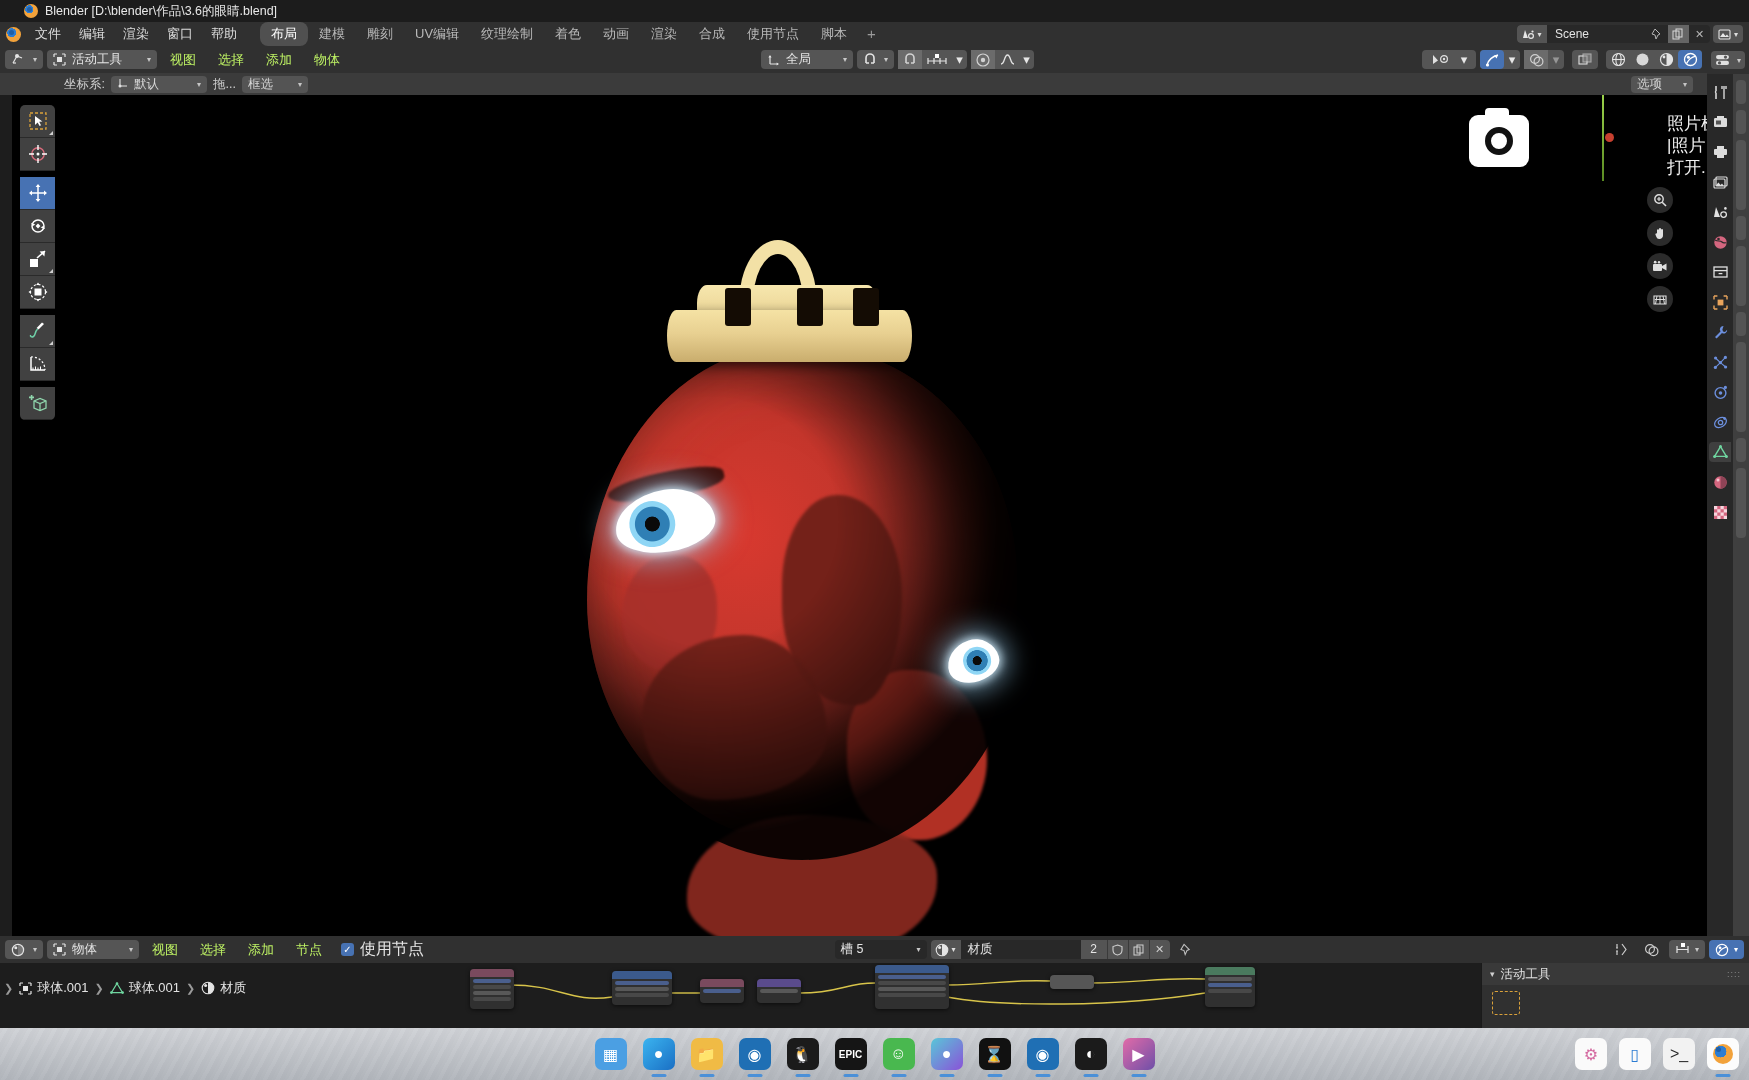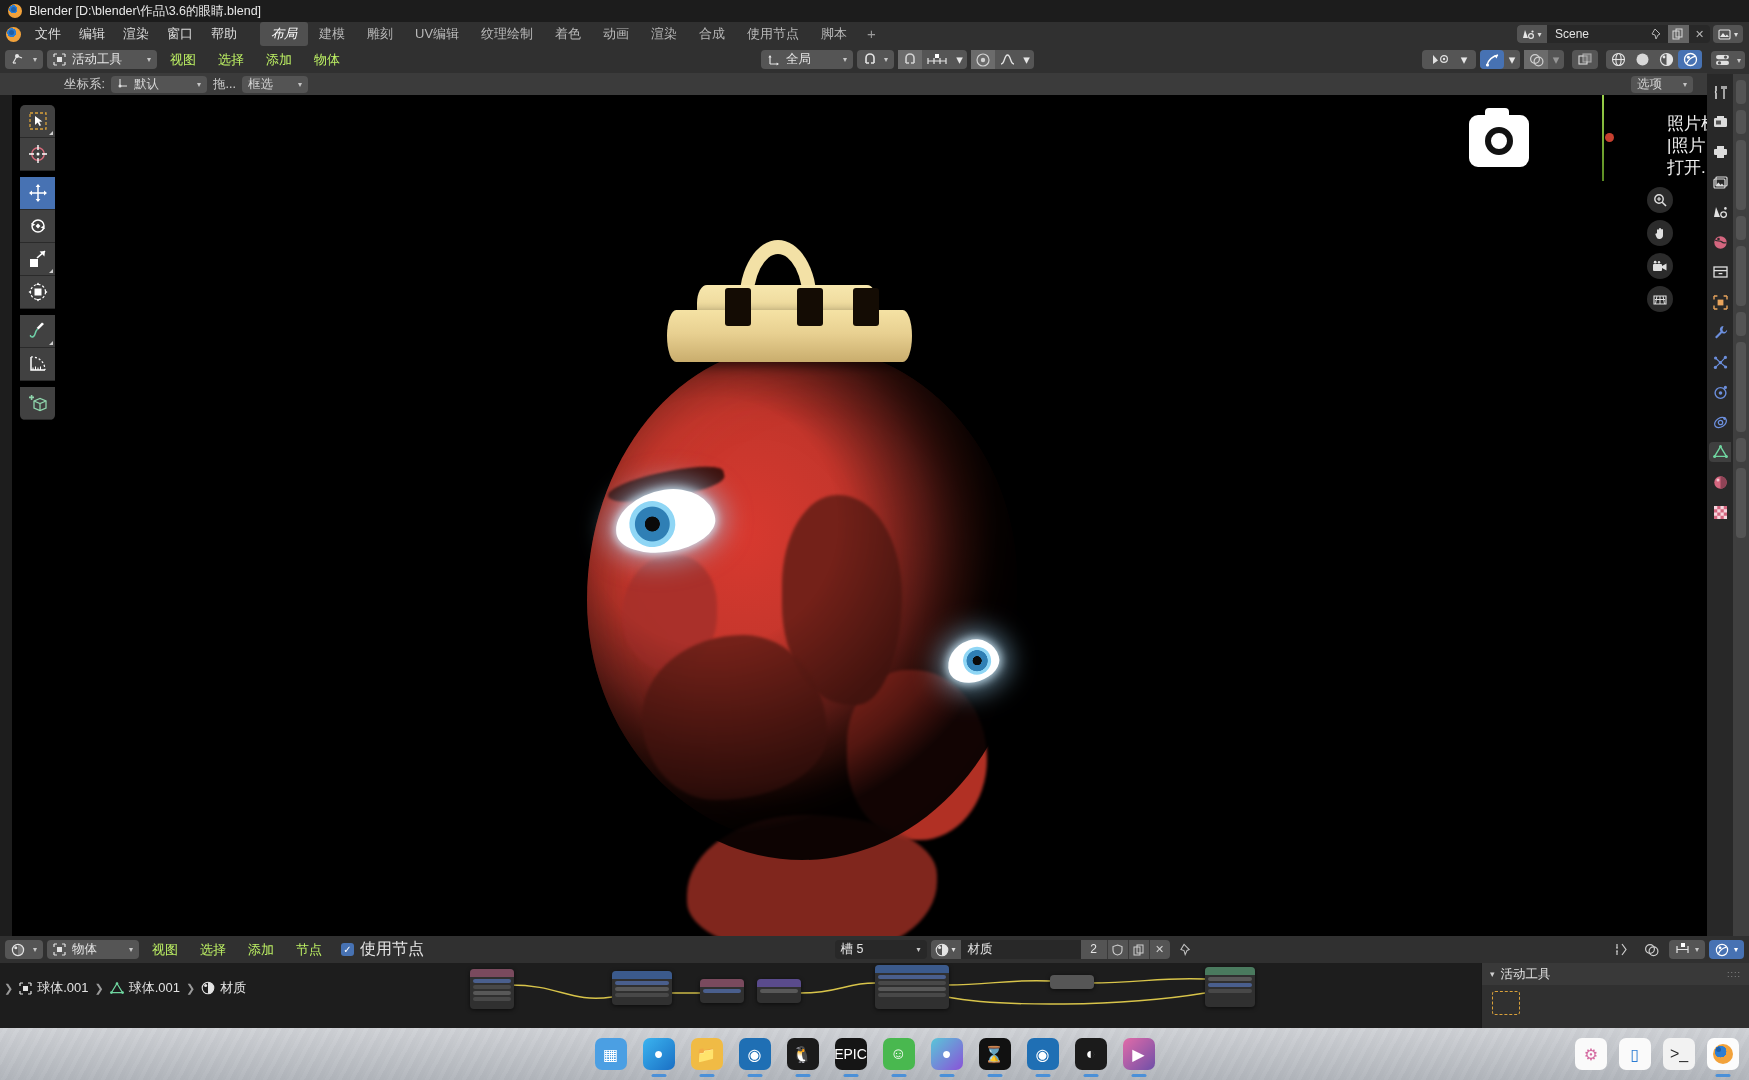--- a/index.html
+++ b/index.html
@@ -11,21 +11,21 @@
     font-size: 13px;
     color: #e6e6e6;
     -webkit-font-smoothing: antialiased;
   }
   #app { position: relative; width: 1749px; height: 1080px; }
 
   
   .titlebar {
     position: absolute; left: 0; top: 0; width: 1749px; height: 22px;
     background: #1c1c1c; display: flex; align-items: center; gap: 7px;
-    padding-left: 8px; font-size: 12.5px; color: #e8e8e8;
+    padding-left: 24px; font-size: 12.5px; color: #e8e8e8;
   }
   .blender-logo {
     width: 14px; height: 14px; border-radius: 50%;
     background: radial-gradient(circle at 38% 38%, #2d7dd2 0 33%, #f2a23b 34% 100%);
     position: relative; flex: none;
   }
   .blender-logo:after {
     content: ""; position: absolute; left: 3px; top: 3px;
     width: 5px; height: 5px; border-radius: 50%; background: #1f5fa8;
   }
@@ -40,21 +40,21 @@
   }
   .menu-item {
     padding: 0 9px; height: 24px; line-height: 24px; font-size: 13px; color: #dcdcdc;
     cursor: default; white-space: nowrap;
   }
   .ws-tabs { display: flex; align-items: center; margin-left: 14px; height: 24px; }
   .ws-tab {
     padding: 0 11px; height: 24px; line-height: 24px; font-size: 13px;
     color: #b9b9b9; white-space: nowrap;
   }
-  .ws-tab.active { background: #505050; color: #ffffff; border-radius: 3px; font-style: italic; }
+  .ws-tab.active { background: #505050; color: #ffffff; border-radius: 8px; }
   .ws-plus { padding: 0 9px; color: #9a9a9a; font-size: 15px; line-height: 24px; }
   .topbar-right {
     margin-left: auto; display: flex; align-items: center; gap: 3px; padding-right: 6px;
   }
   .scene-widget {
     display: flex; align-items: center; background: #282828; border-radius: 4px;
     height: 18px; overflow: hidden;
   }
   .sw-icon {
     width: 30px; height: 18px; background: #545454; display: flex; align-items: center;
@@ -1078,21 +1078,21 @@
     </span>
   </div>
 
 
   <div class="taskbar">
     <div class="tbi" style="background:#4b9fe3">▦</div>
     <div class="tbi dot" style="background:linear-gradient(135deg,#3bb4f0,#1a6fc4)">●</div>
     <div class="tbi dot" style="background:#f0bb45">📁</div>
     <div class="tbi dot" style="background:#1f6fb4">◉</div>
     <div class="tbi dot" style="background:#1b1b1b">🐧</div>
-    <div class="tbi dot" style="background:#151515;font-size:14px;font-weight:normal">EPIC</div>
+    <div class="tbi dot" style="background:#151515;font-size:10px;font-weight:bold">EPIC</div>
     <div class="tbi dot" style="background:#49b84f">☺</div>
     <div class="tbi dot" style="background:linear-gradient(135deg,#59c7d8,#8a52d8)">●</div>
     <div class="tbi dot" style="background:#111">⌛</div>
     <div class="tbi dot" style="background:#1f6fb4">◉</div>
     <div class="tbi dot" style="background:#1b1b1b">◐</div>
     <div class="tbi dot" style="background:linear-gradient(135deg,#e26ba8,#6e4fa8)">▶</div>
     <div class="tb-right">
       <div class="tbi" style="background:#fafafa;color:#d46aa0">⚙</div>
       <div class="tbi" style="background:#fafafa;color:#2b7cd3">▯</div>
       <div class="tbi" style="background:#f2f2f2;color:#2b2b2b">&gt;_</div>

